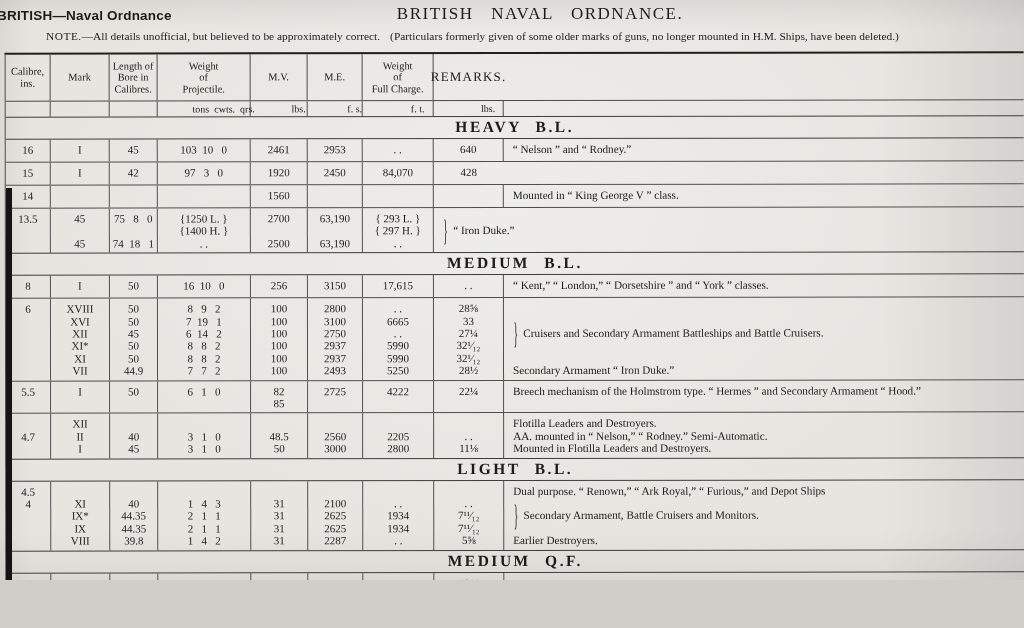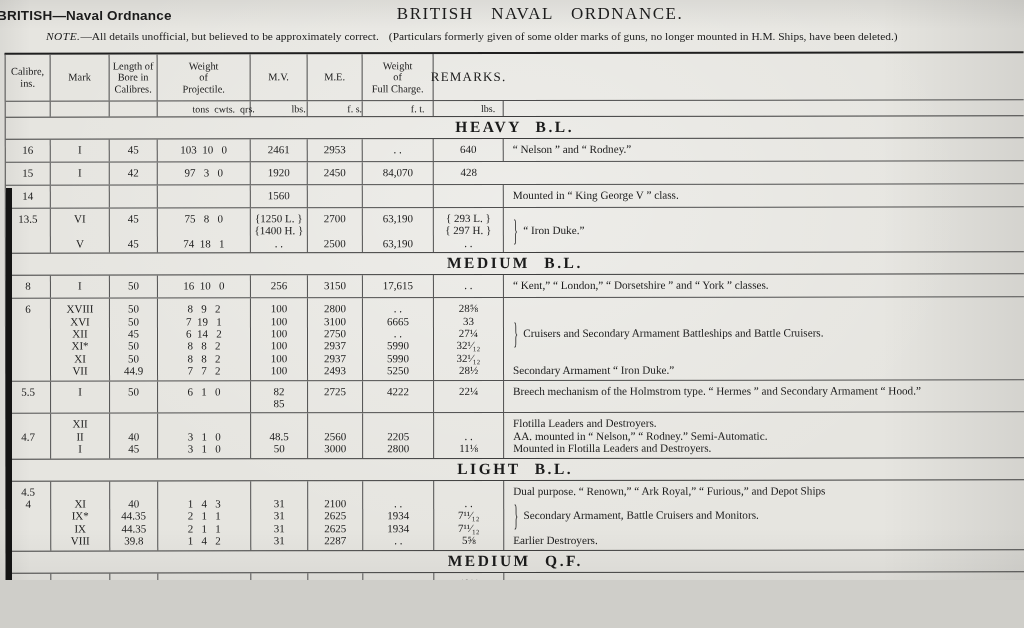--- a/index.html
+++ b/index.html
@@ -22,21 +22,21 @@
     font-family:"Liberation Sans","DejaVu Sans",sans-serif;
     font-weight:bold; font-size:13.5px; letter-spacing:0.2px;
   }
   .doc-title {
     position:absolute; left:0; top:4px; width:100%; text-align:center;
     font-size:17px; letter-spacing:1.5px; word-spacing:12px; font-weight:normal;padding-left:28px;
   }
   .note-line {
     position:absolute; left:46px; top:30px; font-size:11.4px; white-space:nowrap;
   }
-  .note-label { font-style:italic; letter-spacing:0.5px; }
+  .note-label { letter-spacing:0.5px; }
   .note-paren { margin-left:10px;margin-top:12px; }
 
   .tbl {
     position:absolute; left:5px; top:52px; right:0;
     border-top:2px solid #1f1f1f;
     border-left:1px solid #4a4a4a;
     transform:rotate(-0.08deg);
   }
   .grid { display:grid; grid-template-columns:45px 59px 48px 93px 57px 55px 71px 70px auto; }
 
@@ -180,21 +180,20 @@
           <div class="cell"><div class="line">1560</div></div>
           <div class="cell"><div class="line"></div></div>
           <div class="cell"><div class="line"></div></div>
           <div class="cell"><div class="line"></div></div>
           <div class="cell remarks">
             <div class="line">Mounted in “ King George V ” class.</div>
           </div>
         </div>
         <div class="grid row">
           <div class="cell"><div class="line">13.5</div><div class="line"></div><div class="line"></div></div>
-          <div class="cell"><div class="line">VI</div><div class="line"></div><div class="line">V</div></div>
           <div class="cell"><div class="line">45</div><div class="line"></div><div class="line">45</div></div>
           <div class="cell"><div class="line">75   8   0</div><div class="line"></div><div class="line">74  18   1</div></div>
           <div class="cell"><div class="line">{1250 L. }</div><div class="line">{1400 H. }</div><div class="line">. .</div></div>
           <div class="cell"><div class="line">2700</div><div class="line"></div><div class="line">2500</div></div>
           <div class="cell"><div class="line">63,190</div><div class="line"></div><div class="line">63,190</div></div>
           <div class="cell"><div class="line">{ 293 L. }</div><div class="line">{ 297 H. }</div><div class="line">. .</div></div>
           <div class="cell remarks">
             <div class="line"></div>
             <div class="line"><div class="tallbrace">}</div>“ Iron Duke.”</div>
             <div class="line"></div>

